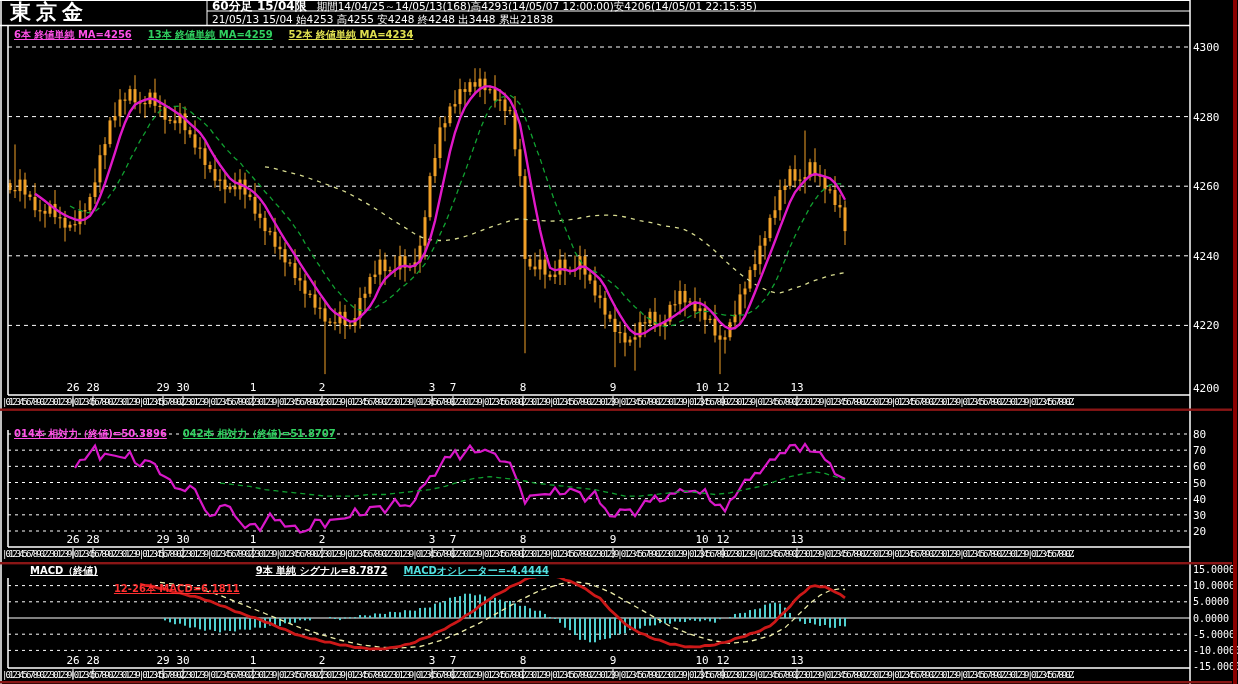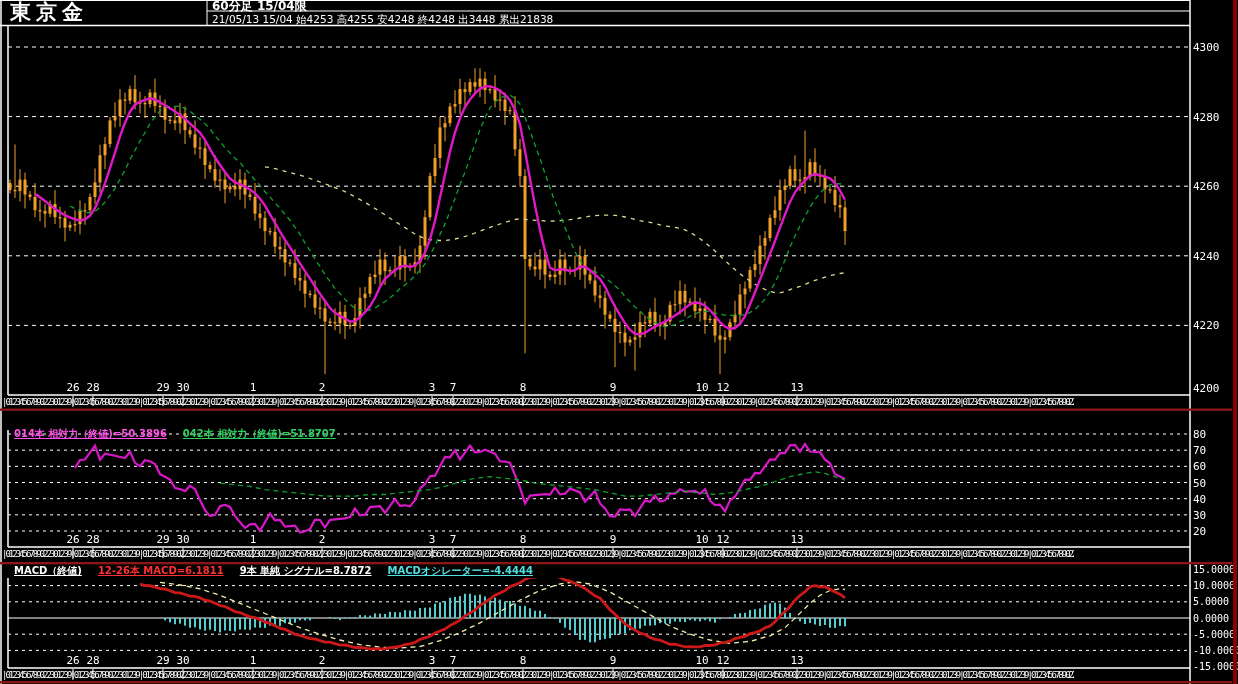--- a/index.html
+++ b/index.html
@@ -649,33 +649,39 @@
       <line x1="8" y1="668" x2="1190" y2="668" stroke="#ffffff" stroke-width="1.5"></line>
       <rect x="0" y="408.5" width="1232" height="2.4" fill="#8a1616"></rect>
       <rect x="0" y="562" width="1232" height="2.4" fill="#8a1616"></rect>
       <rect x="0" y="681" width="1232" height="2.4" fill="#8a1616"></rect>
     </svg>
 
   <div id="title" class="abs">東京金</div>
 
   <div id="hline1" class="abs">
     <span class="tf">60分足 15/04限</span>
+    <span class="pi">期間14/04/25～14/05/13(168)高4293(14/05/07 12:00:00)安4206(14/05/01 22:15:35)</span>
   </div>
 
   <div id="hline2" class="abs">21/05/13 15/04 始4253 高4255 安4248 終4248 出3448 累出21838</div>
 
+  <div id="legend-ma" class="abs legend">
+    <span style="color: rgb(255, 80, 232);">6本 終値単純 MA=4256</span>
+    <span style="color: rgb(48, 208, 96);">13本 終値単純 MA=4259</span>
+    <span style="color: rgb(224, 224, 80);">52本 終値単純 MA=4234</span>
+  </div>
 
   <div id="legend-rsi" class="abs legend">
     <span style="color: rgb(255, 80, 232);">014本 相対力（終値)=50.3896</span>
     <span style="color: rgb(48, 208, 96);">042本 相対力（終値)=51.8707</span>
   </div>
 
   <div id="legend-macd" class="abs legend">
-    <span style="color: rgb(255, 255, 255);">MACD（終値)</span>
-    <span style="color: rgb(255, 48, 48);">12-26本 MACD=6.1811</span>
+    <span style="color: rgb(255, 255, 255); margin-left: 16px;">MACD（終値)</span>
+    <span style="color: rgb(255, 48, 48); margin-top: 18px;">12-26本 MACD=6.1811</span>
     <span style="color: rgb(255, 255, 255); text-align: right;">9本 単純 シグナル=8.7872</span>
     <span style="color: rgb(80, 224, 224);">MACDオシレーター=-4.4444</span>
   </div>
 
   <div id="time1" class="abs time-row">|0123456789022301239|0123456789022301239|0123456789022301239|0123456789022301239|0123456789022301239|0123456789022301239|0123456789022301239|0123456789022301239|0123456789022301239|0123456789022301239|0123456789022301239|0123456789022301239|0123456789022301239|0123456789022301239|0123456789022301239|0123456789022301239</div>
   <div id="time2" class="abs time-row">|0123456789022301239|0123456789022301239|0123456789022301239|0123456789022301239|0123456789022301239|0123456789022301239|0123456789022301239|0123456789022301239|0123456789022301239|0123456789022301239|0123456789022301239|0123456789022301239|0123456789022301239|0123456789022301239|0123456789022301239|0123456789022301239</div>
   <div id="time3" class="abs time-row">|0123456789022301239|0123456789022301239|0123456789022301239|0123456789022301239|0123456789022301239|0123456789022301239|0123456789022301239|0123456789022301239|0123456789022301239|0123456789022301239|0123456789022301239|0123456789022301239|0123456789022301239|0123456789022301239|0123456789022301239|0123456789022301239</div>
 
   <div id="rstrip" class="abs" style="background: rgb(139, 0, 0);"></div>
 </div>

